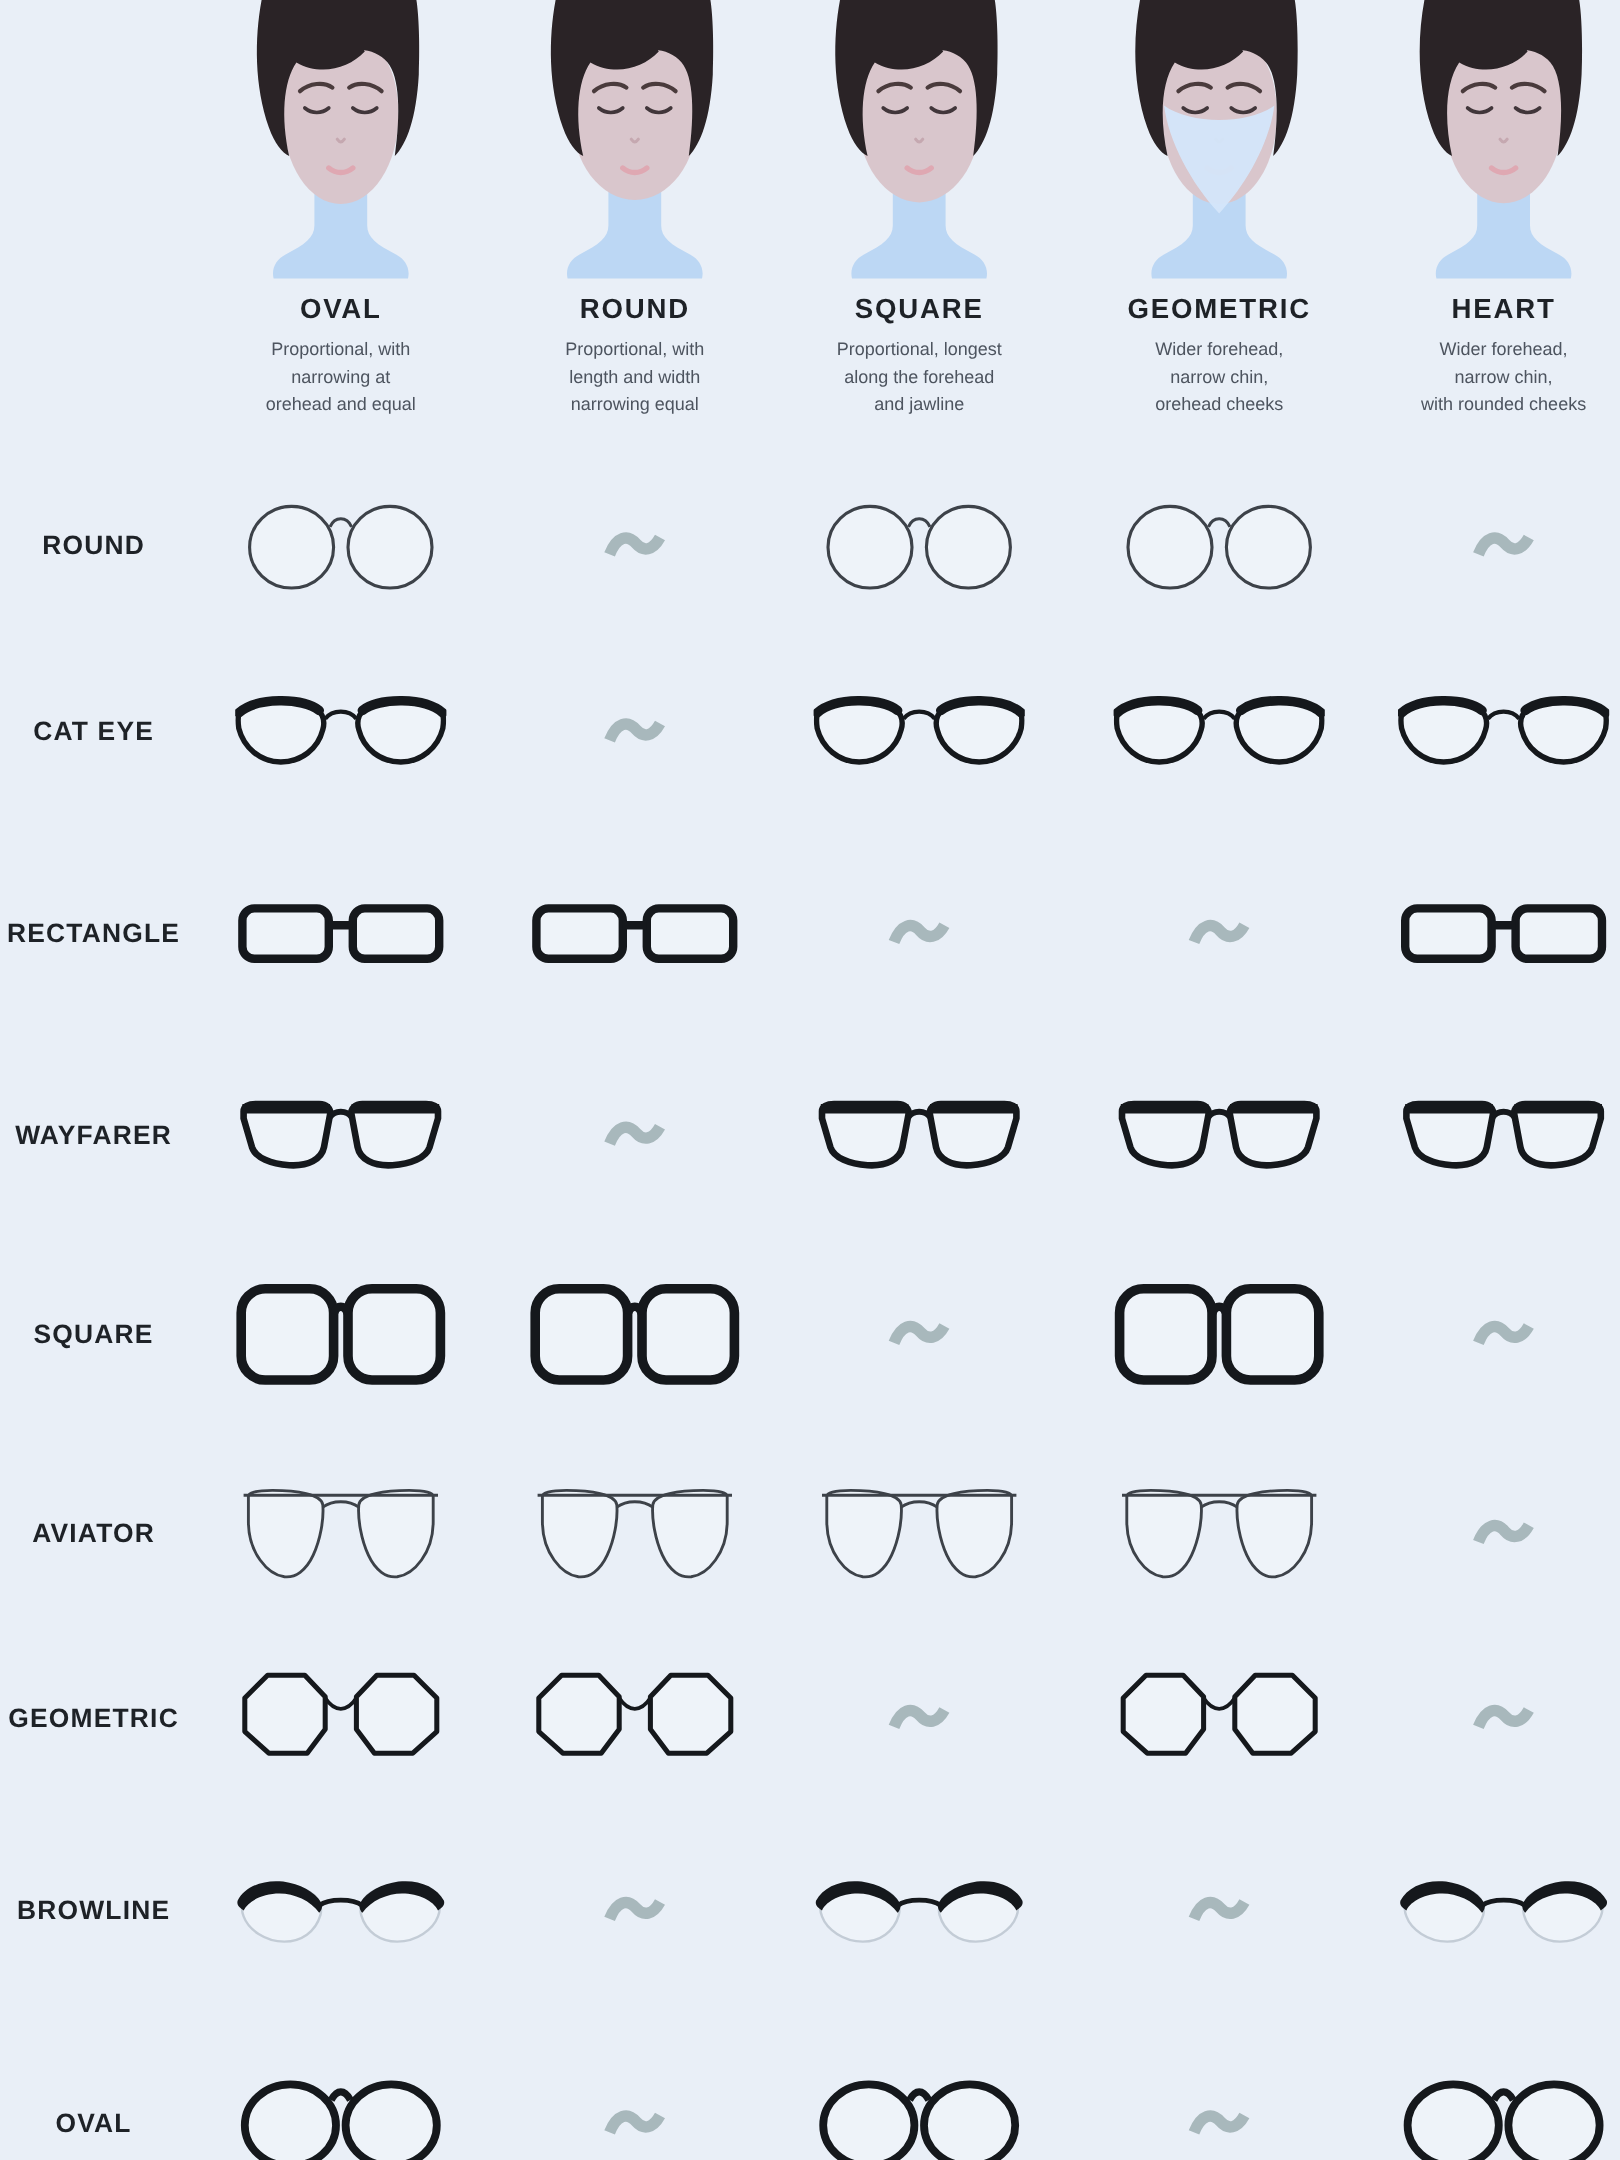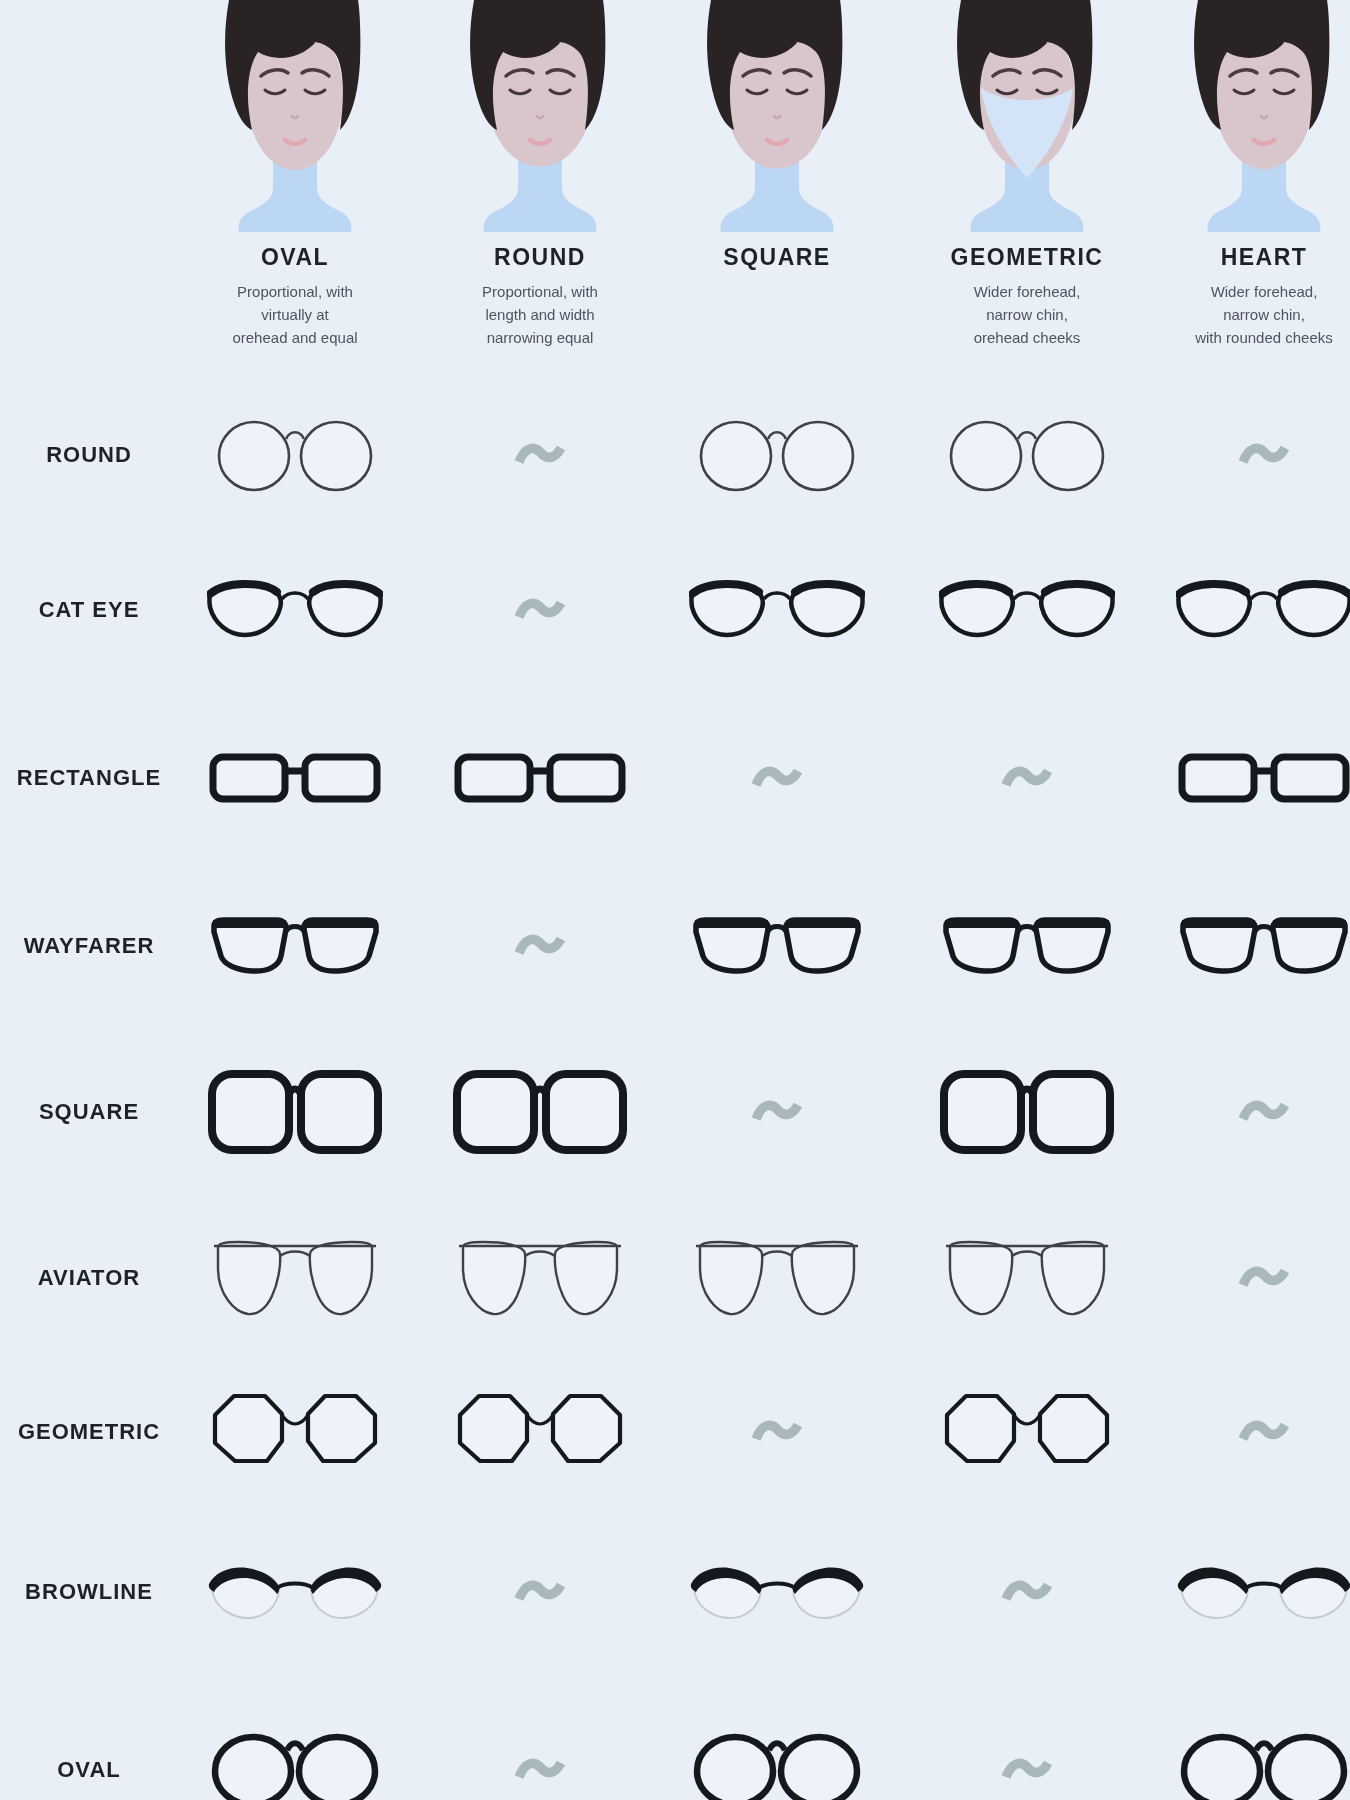--- a/index.html
+++ b/index.html
@@ -2,21 +2,21 @@
 <html><head>
 <meta charset="utf-8">
 <style>
   html,body{margin:0;padding:0;}
   body{
     width:1350px;height:1800px;
     position:relative;overflow:hidden;
     background:#e9eff7;
     font-family:"Liberation Sans", sans-serif;
   }
-  .page{position:absolute;inset:0;margin-left:11px;}
+  .page{position:absolute;inset:0;}
   .col-head{position:absolute;top:0;width:240px;text-align:center;}
   .face-slot{height:236px;}
   .face-slot svg{display:block;margin:0 auto;}
   .col-title{
     margin:8px 0 0;font-size:23px;font-weight:bold;
     letter-spacing:1.5px;color:#1e2227;
   }
   .col-desc{margin:9px 0 0;font-size:15px;line-height:23px;color:#4d545f;}
   .col-desc .dline{display:block;}
   .row-label{
@@ -46,21 +46,21 @@
       <path d="M110,90 C116,95 124,95 130,90" stroke="#41363a" stroke-width="3"></path>
       <path d="M97,116 C99,119 101,119 103,116" stroke="#c5a8b0" stroke-width="2.5"></path>
       <path d="M90,140 C96,145 104,145 110,140" stroke="#dfa8b2" stroke-width="4.5"></path>
     </g>
 
   </svg>
       </div>
     <h2 class="col-title">OVAL</h2>
     <p class="col-desc">
       <span class="dline">Proportional, with</span>
-      <span class="dline">virtually at</span>
+      <span class="dline">narrowing at</span>
       <span class="dline">orehead and equal</span>
     </p>
   </section>
 
   <section class="col-head" style="left:409px">
     <div class="face-slot">
         <svg width="200" height="236" viewBox="0 0 200 236" xmlns="http://www.w3.org/2000/svg">
     <path d="M78,148 L122,148 L122,188 C122,198 130,204 146,212 C154,216 158,224 156,232 L44,232 C42,224 46,216 54,212 C70,204 78,198 78,188 Z" fill="#bcd7f4"></path>
     <path transform="translate(100,103) scale(1.09,0.95) translate(-100,-103)" d="M100,30 C134,30 148,58 148,96 C148,138 126,170 100,170 C74,170 52,138 52,96 C52,58 66,30 100,30 Z" fill="#d9c6cc"></path>
     <path d="M100,0 L34,0 C28,32 28,72 40,106 C45,120 51,127 57,130 C50,98 52,68 63,52 C74,57 88,55 99,47 C113,38 129,41 139,52 C149,64 150,94 145,130 C155,120 163,98 165,62 C166,36 165,12 163,0 Z
@@ -96,20 +96,25 @@
       <path d="M107,73 C114,68 126,69 134,76" stroke="#4a3b3c" stroke-width="3.5"></path>
       <path d="M70,90 C76,95 84,95 90,90" stroke="#41363a" stroke-width="3"></path>
       <path d="M110,90 C116,95 124,95 130,90" stroke="#41363a" stroke-width="3"></path>
       <path d="M97,116 C99,119 101,119 103,116" stroke="#c5a8b0" stroke-width="2.5"></path>
       <path d="M90,140 C96,145 104,145 110,140" stroke="#dfa8b2" stroke-width="4.5"></path>
     </g>
 
   </svg>
       </div>
     <h2 class="col-title">SQUARE</h2>
+    <p class="col-desc">
+      <span class="dline">Proportional, longest</span>
+      <span class="dline">along the forehead</span>
+      <span class="dline">and jawline</span>
+    </p>
   </section>
 
   <section class="col-head" style="left:896px">
     <div class="face-slot">
         <svg width="200" height="236" viewBox="0 0 200 236" xmlns="http://www.w3.org/2000/svg">
     <path d="M78,148 L122,148 L122,188 C122,198 130,204 146,212 C154,216 158,224 156,232 L44,232 C42,224 46,216 54,212 C70,204 78,198 78,188 Z" fill="#bcd7f4"></path>
     <path transform="translate(100,103) scale(1,1) translate(-100,-103)" d="M100,30 C134,30 148,58 148,96 C148,138 126,170 100,170 C74,170 52,138 52,96 C52,58 66,30 100,30 Z" fill="#d9c6cc"></path>
     <path d="M100,0 L34,0 C28,32 28,72 40,106 C45,120 51,127 57,130 C50,98 52,68 63,52 C74,57 88,55 99,47 C113,38 129,41 139,52 C149,64 150,94 145,130 C155,120 163,98 165,62 C166,36 165,12 163,0 Z
              M63,52 C82,63 106,58 120,43 C111,28 88,23 70,32 C62,37 61,45 63,52 Z" fill="#2a2326"></path>
     <g fill="none" stroke-linecap="round">

